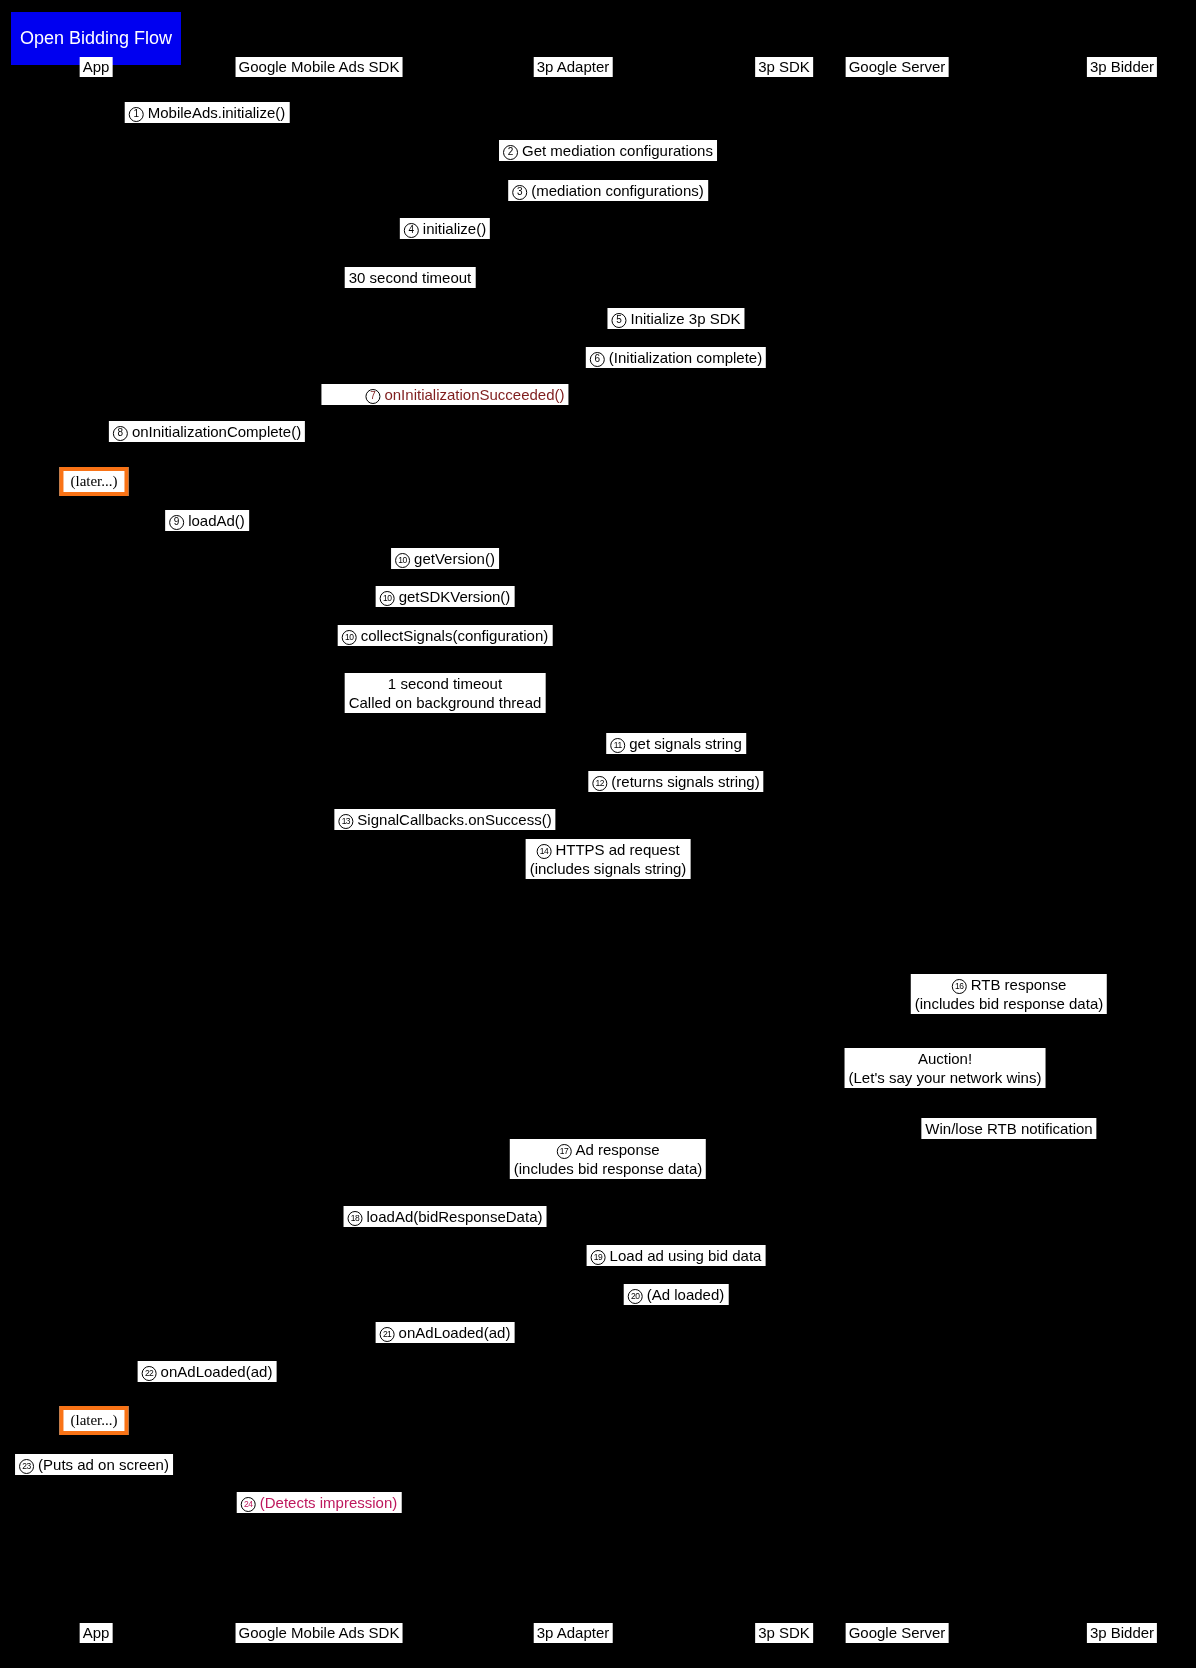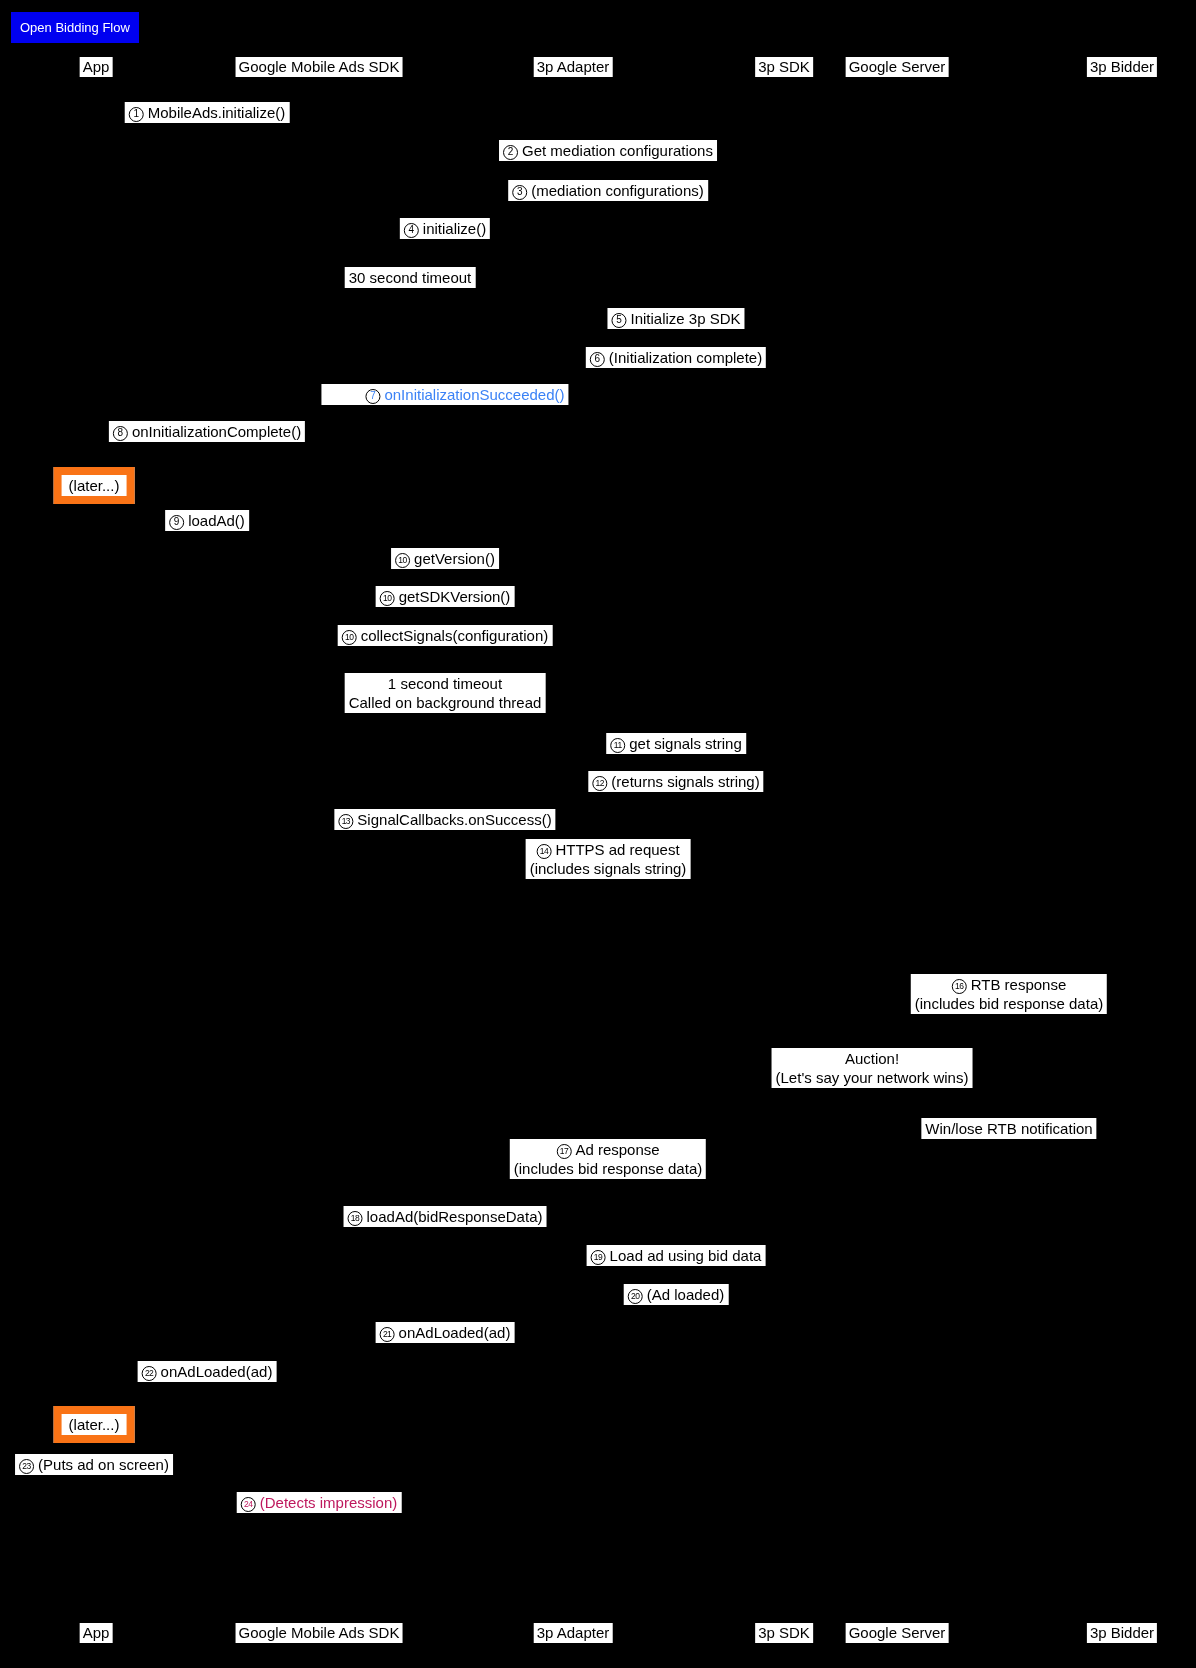--- a/index.html
+++ b/index.html
@@ -2,34 +2,34 @@
 <html><head>
 <meta charset="utf-8">
 <style>
   html,body{margin:0;padding:0;background:#000;}
   #canvas{
     position:relative;width:1196px;height:1668px;background:#000;overflow:hidden;
     font-family:"Liberation Sans","DejaVu Sans",sans-serif;
   }
   .title{
     position:absolute;left:11px;top:12px;
-    font-size:13px;line-height:23px;padding:4px 9px;white-space:nowrap;text-align:right;
+    font-size:18px;line-height:23px;padding:15px 9px;white-space:nowrap;text-align:right;
   }
   .participant{
     position:absolute;transform:translateX(-50%);
     background:#fff;color:#000;font-size:15px;line-height:20px;
     padding:0 3px;white-space:nowrap;
   }
   .lbl{
     position:absolute;transform:translateX(-50%);
     background:#fff;color:#000;font-size:15px;
     padding:1px 4px;text-align:center;
   }
   .lbl .line{line-height:19px;white-space:nowrap;}
-  .note-border{border:8px solid #f97316;padding:1px 7px;}
+  .note-border{border:4px solid #f97316;padding:1px 7px;font-family:Liberation Serif, serif;}
   .cnum{
     display:inline-block;box-sizing:border-box;
     width:15px;height:15px;border:1.3px solid #000;border-radius:50%;
     font-size:10px;line-height:12px;text-align:center;
     vertical-align:1px;margin-right:4px;
   }
   .cnum.two{font-size:8.5px;letter-spacing:-0.5px;}
 </style>
 </head>
 <body>
@@ -62,21 +62,21 @@
     </div>
     <div class="lbl" style="left: 410px; top: 267px; background: rgb(255, 255, 255); color: rgb(0, 0, 0);">
       <div class="line">30 second timeout</div>
     </div>
     <div class="lbl" style="left: 676px; top: 308px; background: rgb(255, 255, 255); color: rgb(0, 0, 0);">
       <div class="line"><span class="cnum">5</span>Initialize 3p SDK</div>
     </div>
     <div class="lbl" style="left: 676px; top: 347px; background: rgb(255, 255, 255); color: rgb(0, 0, 0);">
       <div class="line"><span class="cnum">6</span>(Initialization complete)</div>
     </div>
-    <div class="lbl" style="left: 445px; top: 384px; background: rgb(255, 255, 255); color: #3b82f6; padding-left: 44px;">
+    <div class="lbl" style="left: 445px; top: 384px; background: rgb(255, 255, 255); color: #7f1d1d; padding-left: 44px;">
       <div class="line"><span class="cnum">7</span>onInitializationSucceeded()</div>
     </div>
     <div class="lbl" style="left: 207px; top: 421px; background: rgb(255, 255, 255); color: rgb(0, 0, 0);">
       <div class="line"><span class="cnum">8</span>onInitializationComplete()</div>
     </div>
     <div class="lbl note-border" style="left: 94px; top: 467px; background: rgb(255, 255, 255); color: rgb(0, 0, 0);">
       <div class="line">(later...)</div>
     </div>
     <div class="lbl" style="left: 207px; top: 510px; background: rgb(255, 255, 255); color: rgb(0, 0, 0);">
       <div class="line"><span class="cnum">9</span>loadAd()</div>
@@ -104,21 +104,21 @@
       <div class="line"><span class="cnum two">13</span>SignalCallbacks.onSuccess()</div>
     </div>
     <div class="lbl" style="left: 608px; top: 839px; background: rgb(255, 255, 255); color: rgb(0, 0, 0);">
       <div class="line"><span class="cnum two">14</span>HTTPS ad request</div>
       <div class="line">(includes signals string)</div>
     </div>
     <div class="lbl" style="left: 1009px; top: 974px; background: rgb(255, 255, 255); color: rgb(0, 0, 0);">
       <div class="line"><span class="cnum two">16</span>RTB response</div>
       <div class="line">(includes bid response data)</div>
     </div>
-    <div class="lbl" style="left: 872px; top: 1048px; background: rgb(255, 255, 255); color: rgb(0, 0, 0);">
+    <div class="lbl" style="left: 945px; top: 1048px; background: rgb(255, 255, 255); color: rgb(0, 0, 0);">
       <div class="line">Auction!</div>
       <div class="line">(Let's say your network wins)</div>
     </div>
     <div class="lbl" style="left: 1009px; top: 1110px; background: rgb(255, 255, 255); color: rgb(0, 0, 0); margin-top: 8px;">
       <div class="line">Win/lose RTB notification</div>
     </div>
     <div class="lbl" style="left: 608px; top: 1139px; background: rgb(255, 255, 255); color: rgb(0, 0, 0);">
       <div class="line"><span class="cnum two">17</span>Ad response</div>
       <div class="line">(includes bid response data)</div>
     </div>

